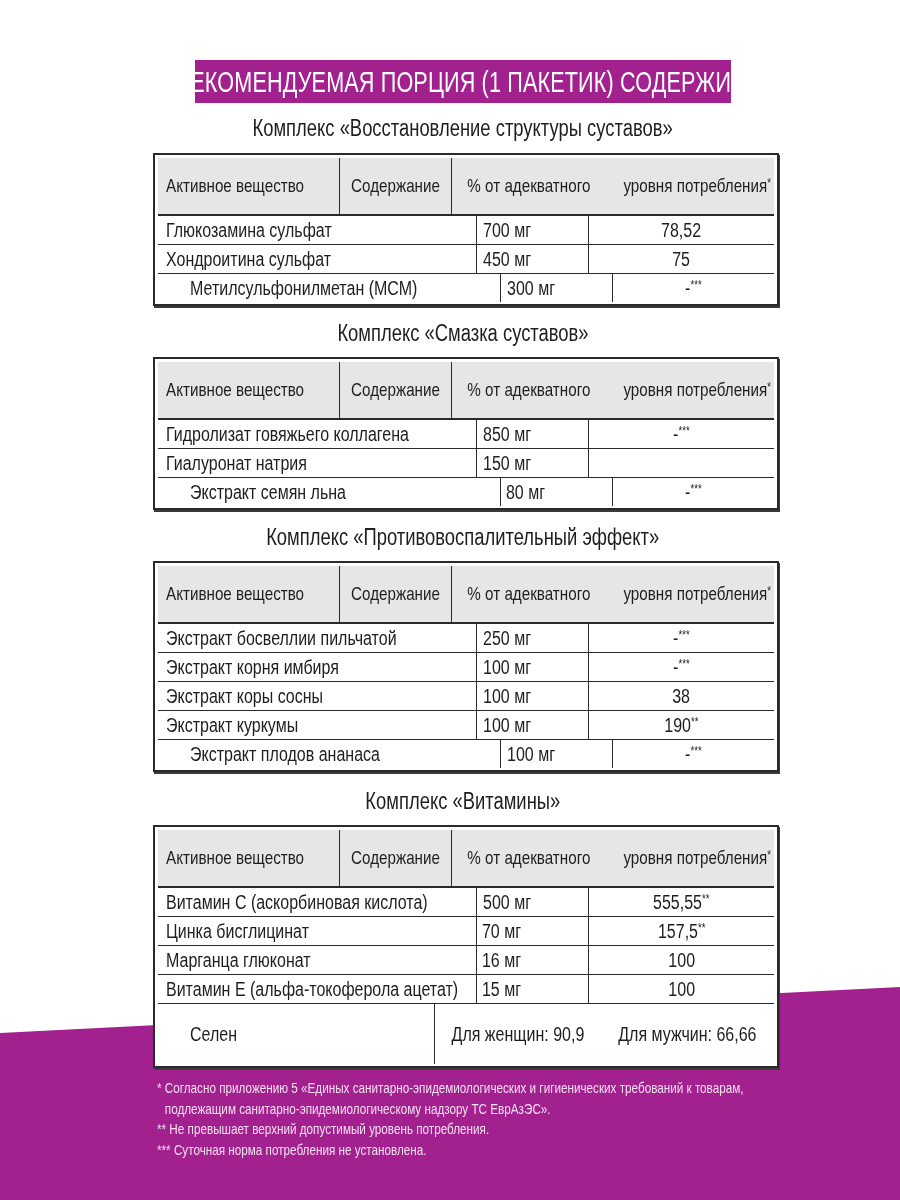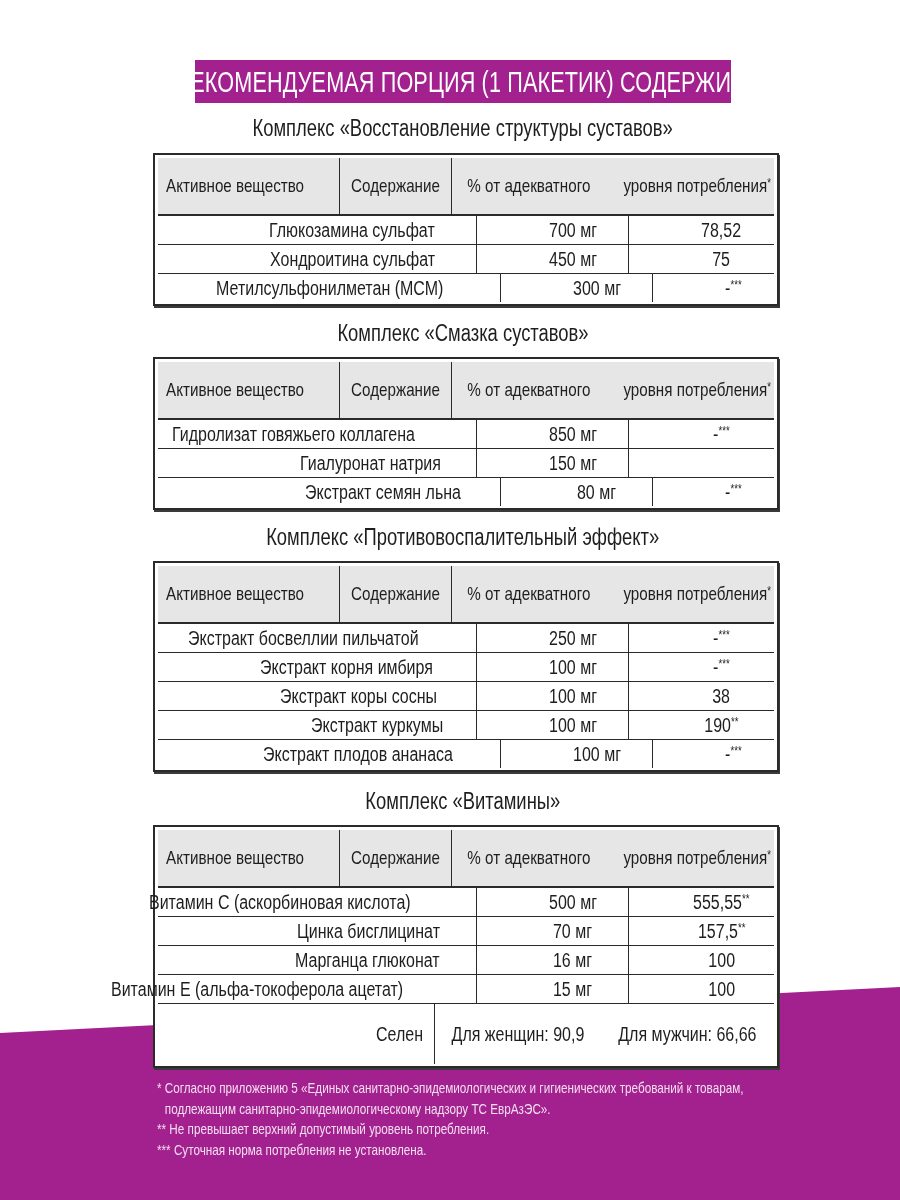--- a/index.html
+++ b/index.html
@@ -39,25 +39,25 @@
       position: absolute; left: 153px; width: 616px;
       border: 2px solid #2a2a2a;
       background: #ffffff;
       padding: 3px 3px 2px 3px;
       z-index: 2;
       box-shadow: 1px 2px 0 #3a3a3a;
     }
     .row { display: flex; border-bottom: 1px solid #2a2a2a; }
     .row:last-child { border-bottom: none; margin-left: 24px; }
     .row.head { background: #e6e6e6; border-bottom: 2px solid #2a2a2a; height: 56px; }
-    .row.body { height: 28px; gap: 40px; }
+    .row.body { height: 28px; }
     .row.tall { height: 60px; }
     .cell { display: flex; align-items: center; overflow: visible; white-space: nowrap; }
-    .c1 { width: 319px; padding-left: 8px; box-sizing: border-box; border-right: 1px solid #2a2a2a; justify-content: flex-end; }
-    .c2 { width: 111px; justify-content: center; border-right: 1px solid #2a2a2a; }
+    .c1 { width: 319px; padding-left: 8px; box-sizing: border-box; border-right: 1px solid #2a2a2a; }
+    .c2 { width: 111px; justify-content: flex-start; border-right: 1px solid #2a2a2a; }
     .c3 { flex: 1; justify-content: center; }
     .txt {
       display: inline-block; font-size: 20px; color: #1e1e1e;
       transform: scaleX(0.8);
     }
     .c1 .txt { transform-origin: left center; }
     .c2 .txt, .c3 .txt { transform-origin: center; }
     .head .txt { font-size: 19px; }
     .c3 .txt.line { line-height: 24px; }
     sup.note { font-size: 12px; vertical-align: top; position: relative; top: -3px; }

